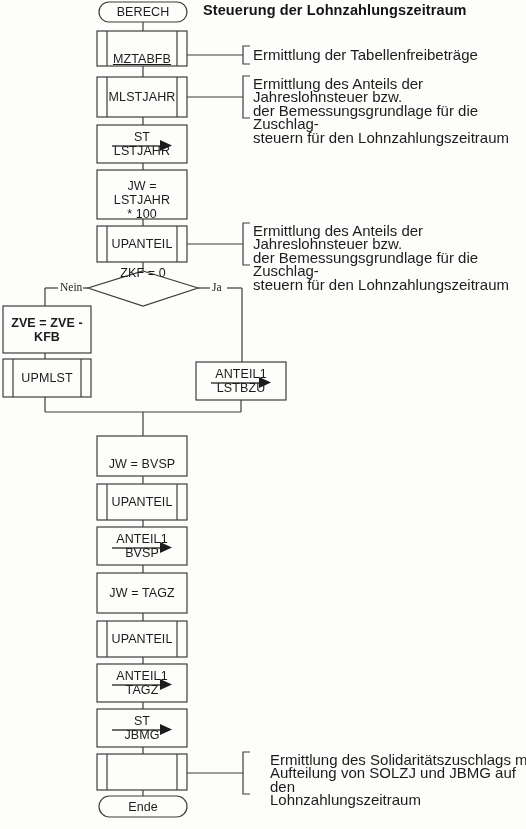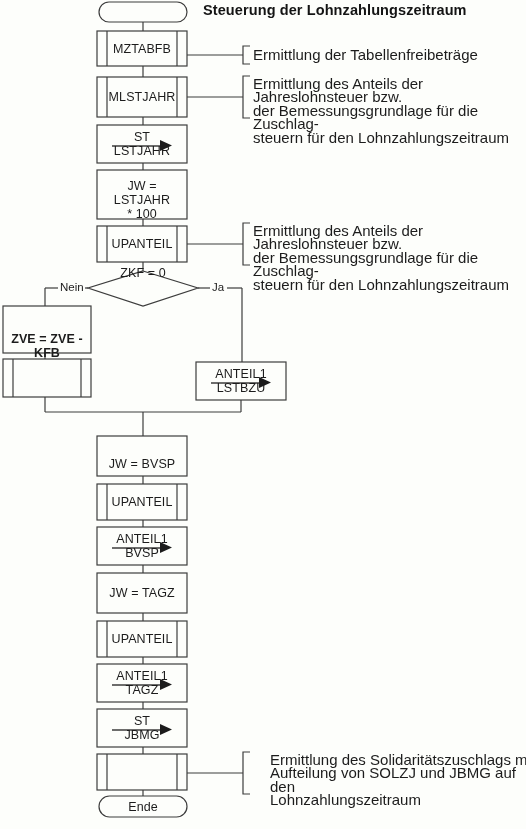--- a/index.html
+++ b/index.html
@@ -28,21 +28,21 @@
     flex-direction: column;
     align-items: center;
     justify-content: center;
     text-align: center;
     color: #1c1c1c;
     font-size: 12.5px;
     line-height: 14px;
     letter-spacing: 0.1px;
     pointer-events: none;
   }
-  .node-label.bold { font-weight: bold; font-size: 12.5px; margin-top: 16px; }
+  .node-label.bold { font-weight: bold; font-size: 12.5px; }
   .title {
     position: absolute;
     left: 203px;
     top: 2px;
     font-size: 14.5px;
     font-weight: bold;
     color: #141414;
     letter-spacing: 0.1px;
     white-space: nowrap;
   }
@@ -52,20 +52,21 @@
     line-height: 13.4px;
     color: #1c1c1c;
     white-space: pre-line;
   }
   .branch-label {
     position: absolute;
     font-size: 11.5px;
     color: #1c1c1c;
     background: #fdfefb;
     padding: 0 1px;
+    font-family: Liberation Serif, serif;
   }
   .frac-top { display: block; }
   .frac-bot { display: block; }
 </style>
 </head>
 <body>
 
 <div id="canvas">
 
   <svg id="svg-layer" viewBox="0 0 526 829" xmlns="http://www.w3.org/2000/svg">
@@ -176,22 +177,23 @@
       <line x1="187" y1="244" x2="243" y2="244"></line>
       <path d="M250 223 L243 223 L243 265 L250 265"></path>
 
       <line x1="187" y1="773" x2="243" y2="773"></line>
       <path d="M250 752 L243 752 L243 794 L250 794"></path>
     </g>
   </svg>
 
   <div class="title">Steuerung der Lohnzahlungszeitraum</div>
 
-
-  <div class="node-label" style="left:97px; top:31px; width:90px; height:35px;">MZTABFB</div>
+  <div class="node-label" style="left:99px; top:2px; width:88px; height:20px;">BERECH</div>
+
+  <div class="node-label" style="left:97px; top:41px; width:90px; height:35px;text-decoration:underline;">MZTABFB</div>
 
   <div class="node-label" style="left:97px; top:77px; width:90px; height:40px;">MLSTJAHR</div>
 
   <div class="node-label" style="left:97px; top:125px; width:90px; height:38px;">
     <span class="frac-top">ST</span>
     <span class="frac-bot">LSTJAHR</span>
   </div>
 
   <div class="node-label" style="left:97px; top:170px; width:90px; height:59px;">
     <span>JW =</span>
@@ -204,20 +206,21 @@
   <div class="node-label" style="left:98px; top:263px; width:90px; height:20px;">ZKF = 0</div>
 
   <div class="branch-label" style="left:59px; top:281px;">Nein</div>
   <div class="branch-label" style="left:211px; top:281px;">Ja</div>
 
   <div class="node-label bold" style="left:3px; top:306px; width:88px; height:47px;">
     <span>ZVE = ZVE -</span>
     <span>KFB</span>
   </div>
 
+  <div class="node-label" style="left:3px; top:359px; width:88px; height:38px;">UPMLST</div>
 
   <div class="node-label" style="left:196px; top:362px; width:90px; height:38px;">
     <span class="frac-top">ANTEIL1</span>
     <span class="frac-bot">LSTBZU</span>
   </div>
 
   <div class="node-label" style="left:97px; top:436px; width:90px; height:56px;">JW = BVSP</div>
 
   <div class="node-label" style="left:97px; top:484px; width:90px; height:36px;">UPANTEIL</div>
 

